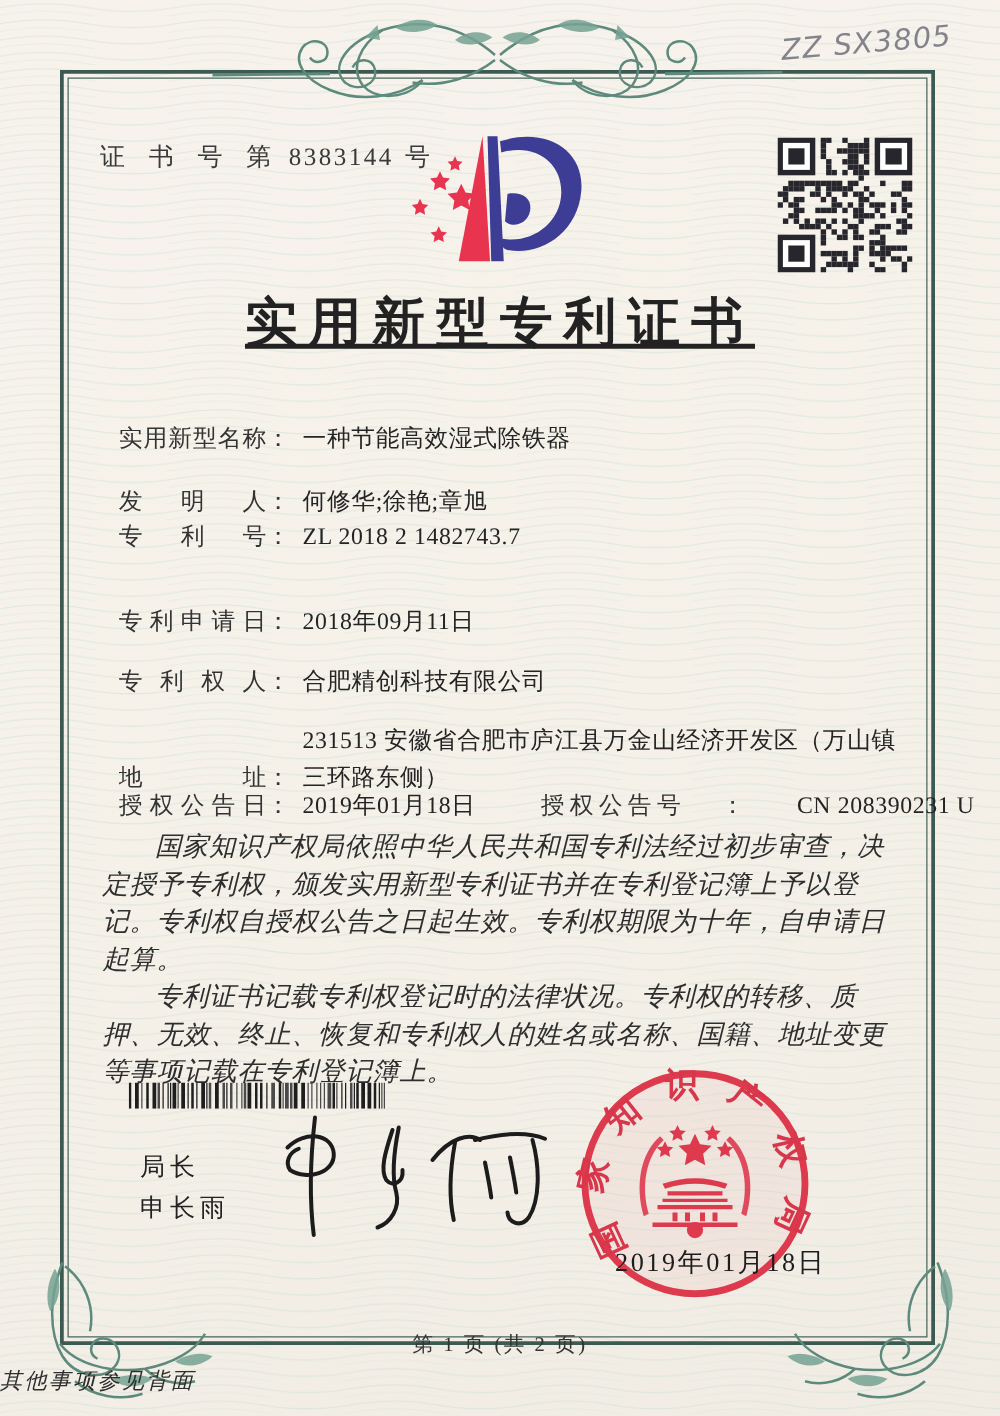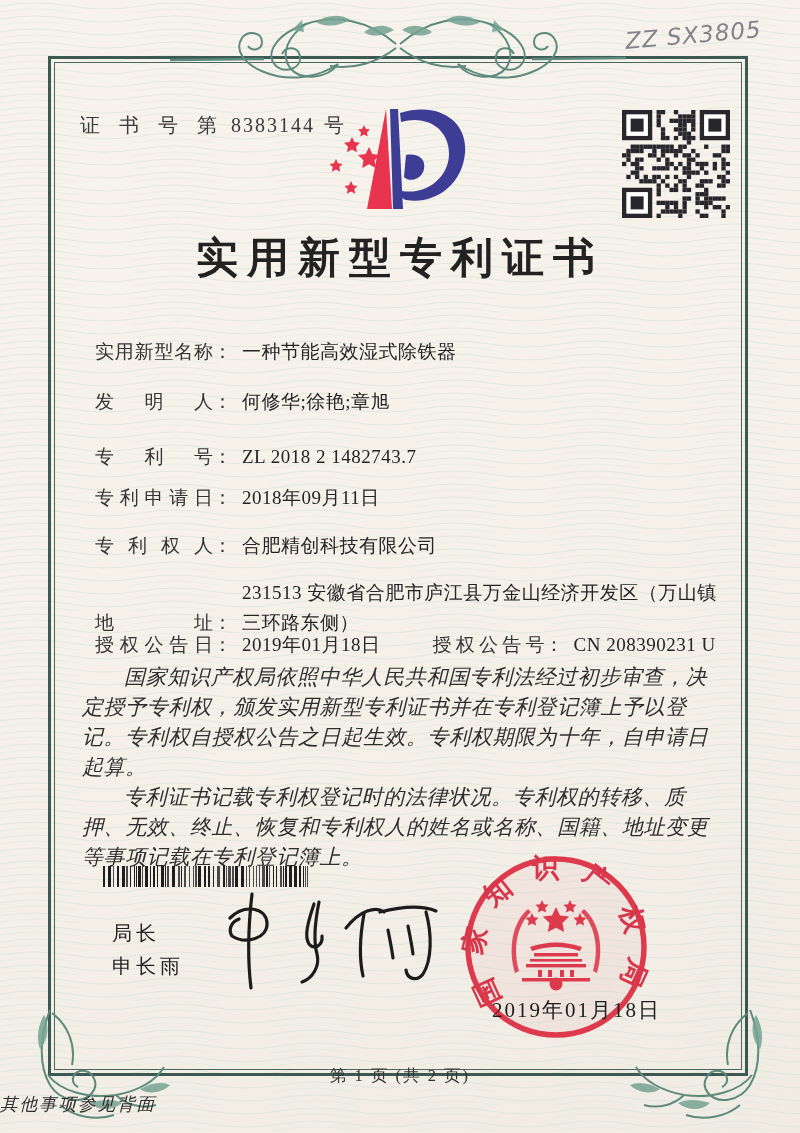--- a/index.html
+++ b/index.html
@@ -14,27 +14,27 @@
   .ornament{position:absolute;z-index:2;}
   .cert-no{position:absolute;left:80px;top:112px;font-size:20px;color:#3a3a3a;}
   .cert-no .sp{letter-spacing:7px;}
   .cert-no .num{letter-spacing:2px;margin:0 4px 0 2px;}
   .hand-note{position:absolute;right:38px;top:22px;transform:rotate(-5deg);
              font-style:italic;font-size:23px;letter-spacing:1px;color:#83838c;
              font-family:"DejaVu Sans","Liberation Sans",sans-serif;}
   .logo{position:absolute;left:322px;top:103px;}
   .qr{position:absolute;left:622px;top:110px;}
   .title{position:absolute;left:0;right:0;top:230px;text-align:center;font-size:42px;
-         font-weight:700;letter-spacing:9px;color:#222;}
+         font-weight:700;letter-spacing:9px;color:#222;text-decoration:underline;}
   .frow{position:absolute;left:95px;font-size:19px;display:flex;align-items:flex-end;line-height:30px;}
   .flabel{display:inline-block;width:118px;text-align:justify;text-align-last:justify;color:#333;}
   .colon{color:#333;}
   .fvalue{margin-left:10px;color:#242424;letter-spacing:.5px;}
   .fvalue.wrapv{display:inline-block;width:478px;}
-  .pair2{margin-left:52px;display:flex;}
+  .pair2{margin-left:52px;display:flex;gap:32px;}
   .pair2 .flabel{width:112px;}
   .paras{position:absolute;left:82px;top:662px;width:642px;font-size:21px;line-height:30px;
          color:#2e2e2e;font-style:italic;letter-spacing:.6px;}
   .paras p{margin:0;text-indent:2em;}
   .barcode{position:absolute;left:103px;top:866px;}
   .sig-title{position:absolute;left:112px;top:920px;font-size:20px;letter-spacing:4px;color:#222;}
   .sig-name{position:absolute;left:112px;top:953px;font-size:20px;letter-spacing:4px;color:#222;}
   .sig-script{position:absolute;left:218px;top:878px;}
   .seal{position:absolute;left:460px;top:851px;}
   .seal-date{position:absolute;left:492px;top:996px;font-size:21px;letter-spacing:2px;color:#1d1d1d;z-index:4;}
@@ -351,21 +351,21 @@
     <div class="frow" style="top:337px">
       <span class="flabel">实用新型名称</span>
         <span class="colon">：</span>
       <span class="fvalue">一种节能高效湿式除铁器</span>
     </div>
     <div class="frow" style="top:387px">
       <span class="flabel">发明人</span>
         <span class="colon">：</span>
       <span class="fvalue">何修华;徐艳;章旭</span>
     </div>
-    <div class="frow" style="top:442px">
+    <div class="frow" style="top:415px">
       <span class="flabel">专利号</span>
         <span class="colon">：</span>
       <span class="fvalue">ZL 2018 2 1482743.7</span>
     </div>
     <div class="frow" style="top:483px">
       <span class="flabel">专利申请日</span>
         <span class="colon">：</span>
       <span class="fvalue">2018年09月11日</span>
     </div>
     <div class="frow" style="top:531px">

